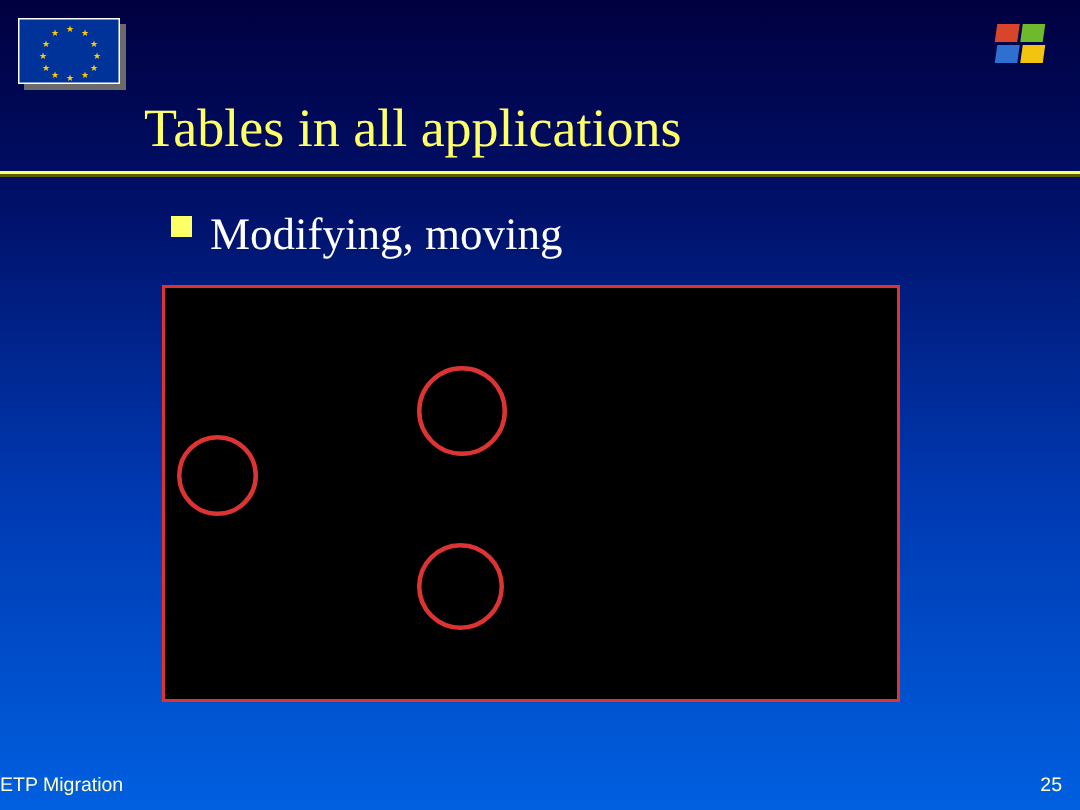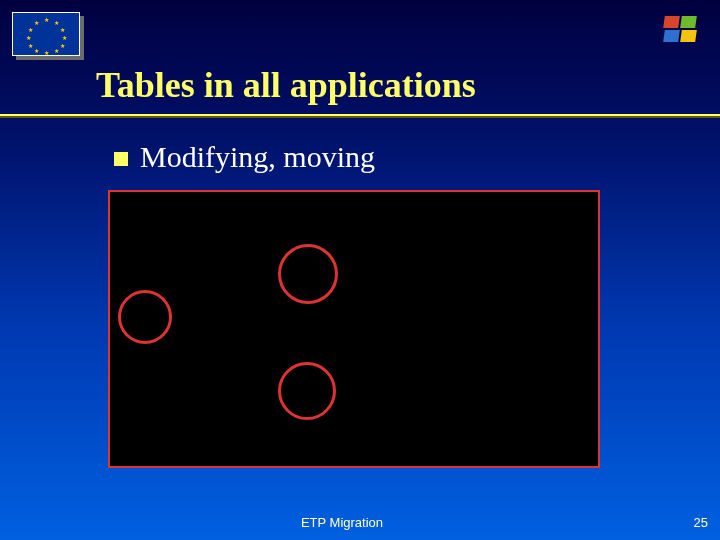--- a/index.html
+++ b/index.html
@@ -64,39 +64,39 @@
   .win-logo .g  { background:#6fb92c; left:17px; top:0; }
   .win-logo .b  { background:#2f6fd0; left:0;  top:14px; }
   .win-logo .y  { background:#f2c40f; left:17px; top:14px; }
   
   .title {
     position: absolute;
     left: 96px;
     top: 64px;
     font-size: 36px;
     color: #ffff66;
-    font-weight: 700;
+    font-weight: 400;
     white-space: nowrap;
   }
   .title-rule {
     position: absolute;
     left: 0;
     top: 114px;
     width: 720px;
     height: 0;
     border-top: 2px solid #ffff66;
     border-bottom: 2px solid #5a5a00;
   }
   
   .bullet-row {
     position: absolute;
     left: 114px;
     top: 140px;
     display: flex;
-    align-items: center;
+    align-items: flex-start;
     gap: 12px;
   }
   .bullet-square {
     width: 14px;
     height: 14px;
     background: #ffff66;
     flex: 0 0 auto;
     margin-top: 4px;
   }
   .bullet-text {
@@ -122,21 +122,20 @@
   }
   .ring1 { left: 8px;   top: 98px;  width: 48px; height: 48px; } 
   .ring2 { left: 168px; top: 52px;  width: 54px; height: 54px; }
   .ring3 { left: 168px; top: 170px; width: 52px; height: 52px; }
   
   .footer-text {
     position: absolute;
     left: 0;
     width: 684px;
     bottom: 10px;
-    text-align: center;
     font-family: Arial, Helvetica, sans-serif;
     font-size: 13px;
     color: #ffffcc;
   }
   .page-number {
     position: absolute;
     right: 12px;
     bottom: 10px;
     font-family: Arial, Helvetica, sans-serif;
     font-size: 13px;

